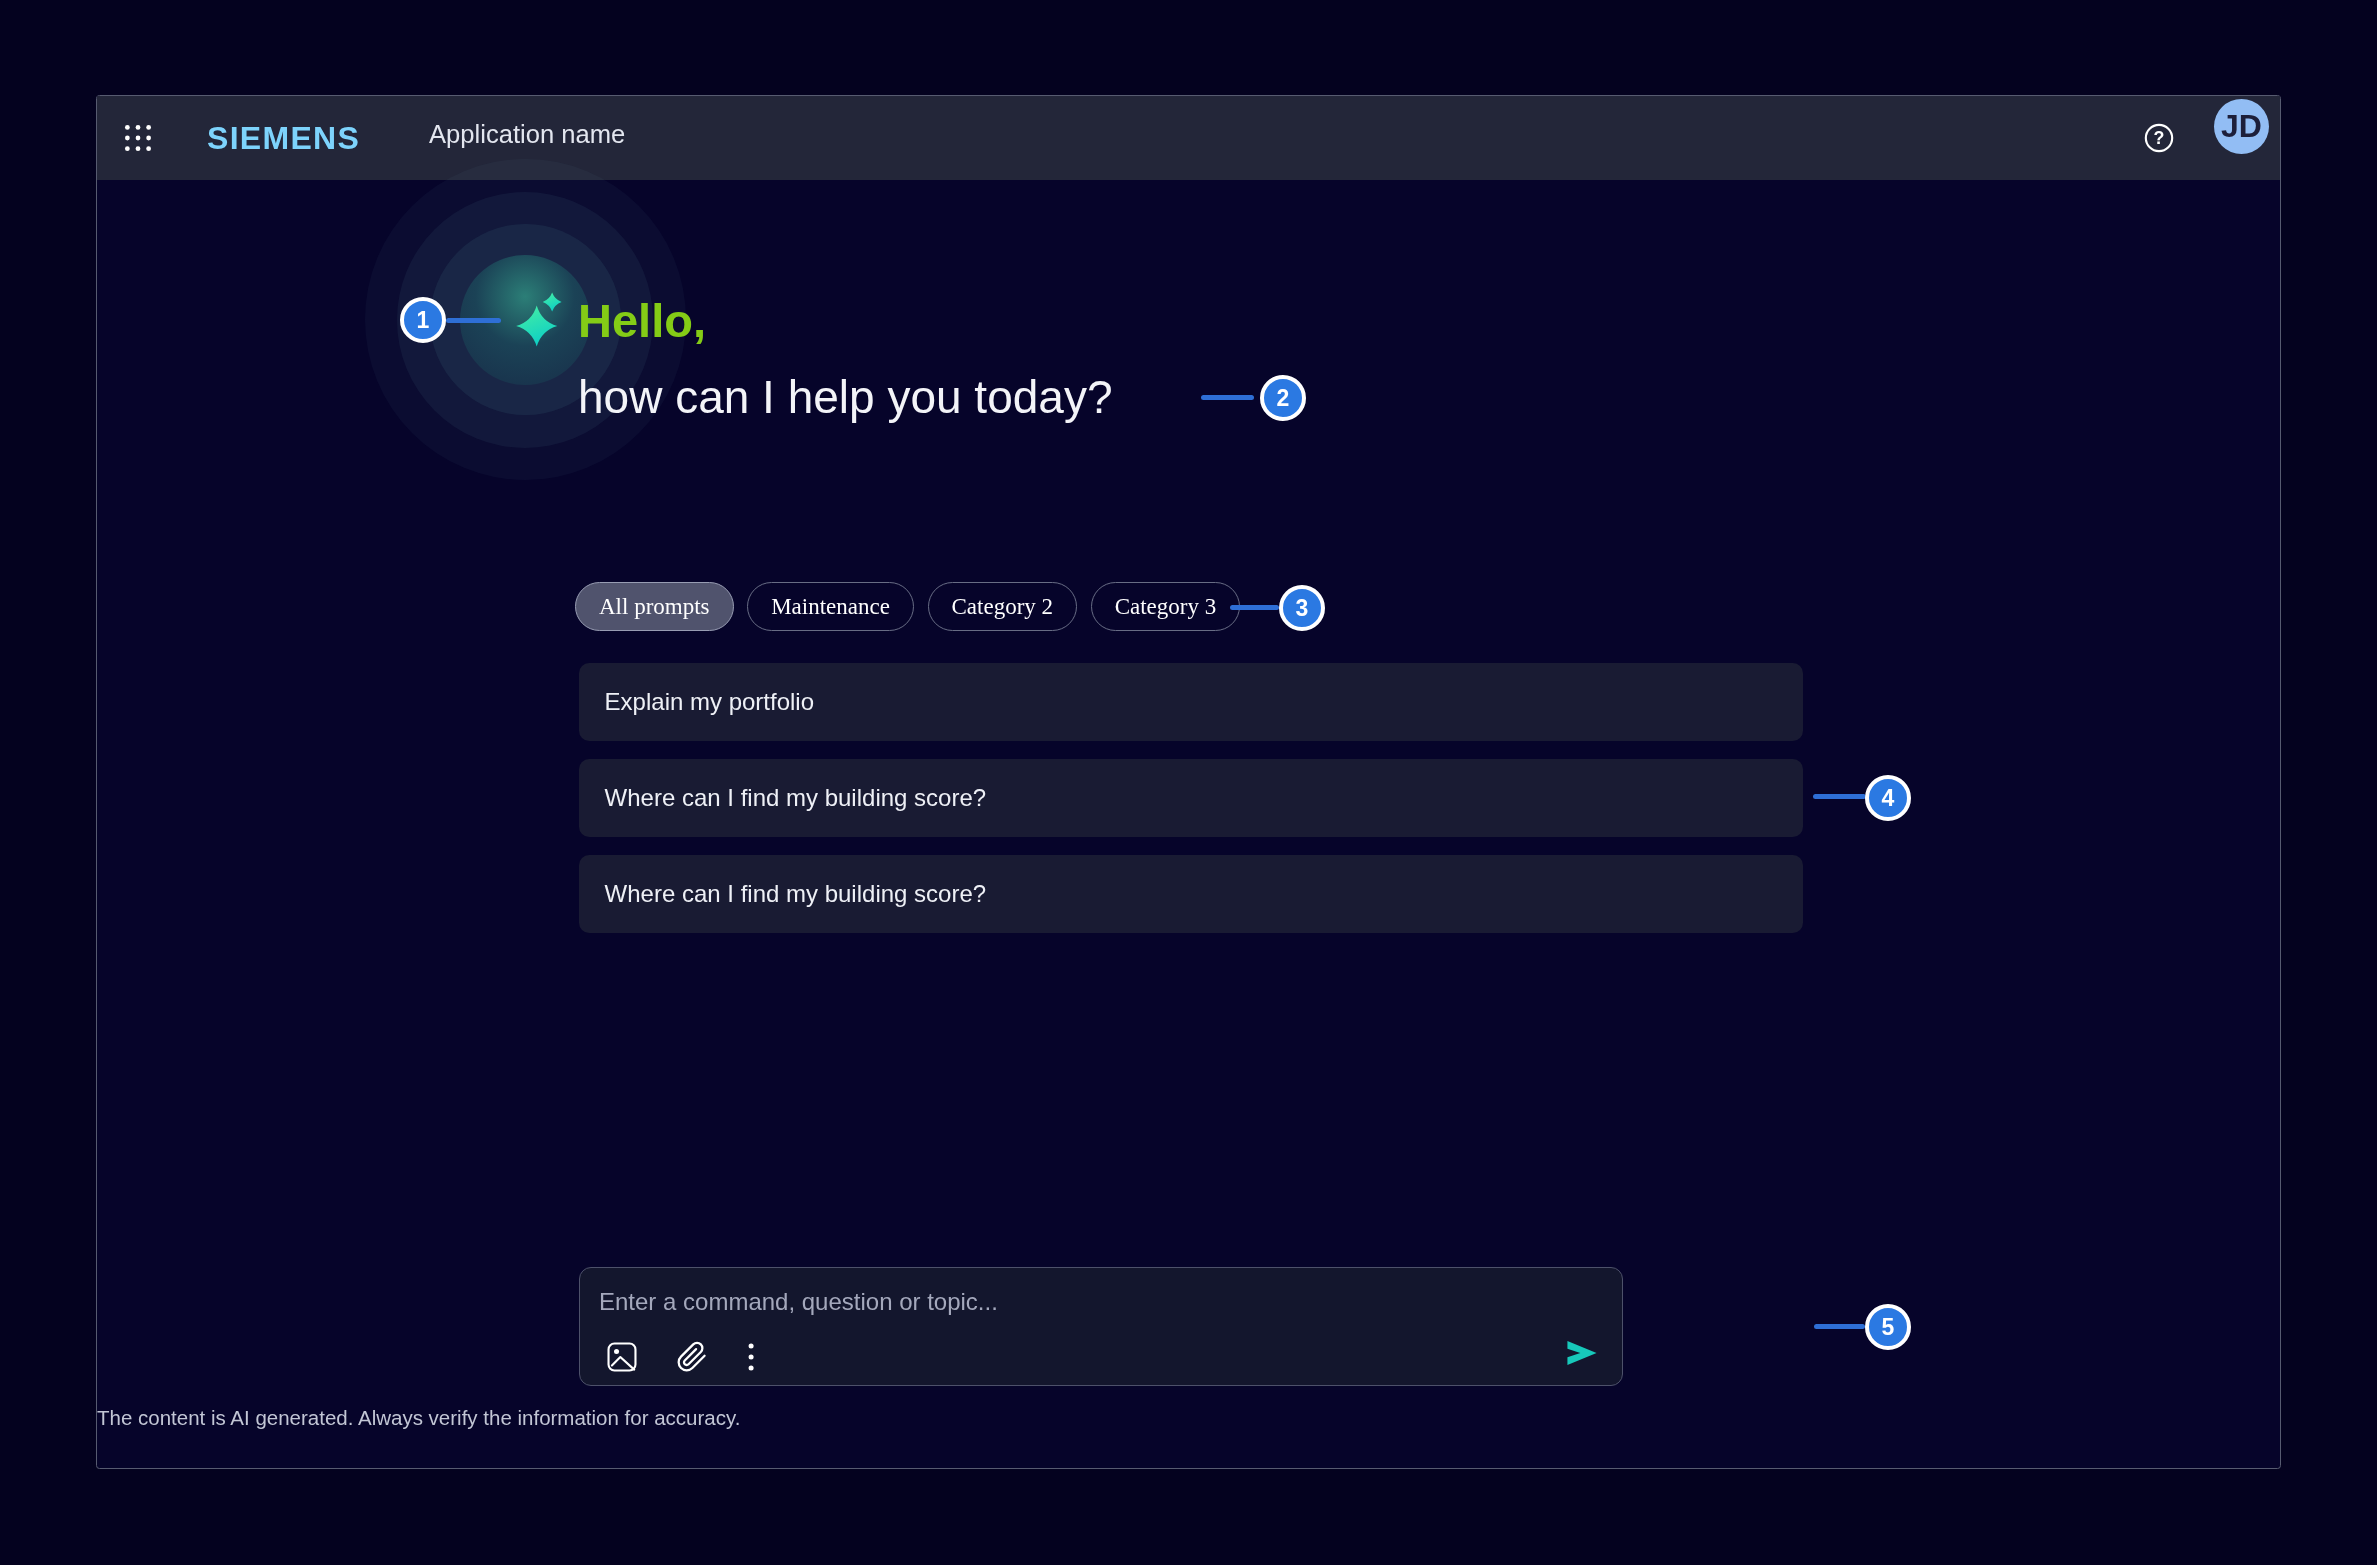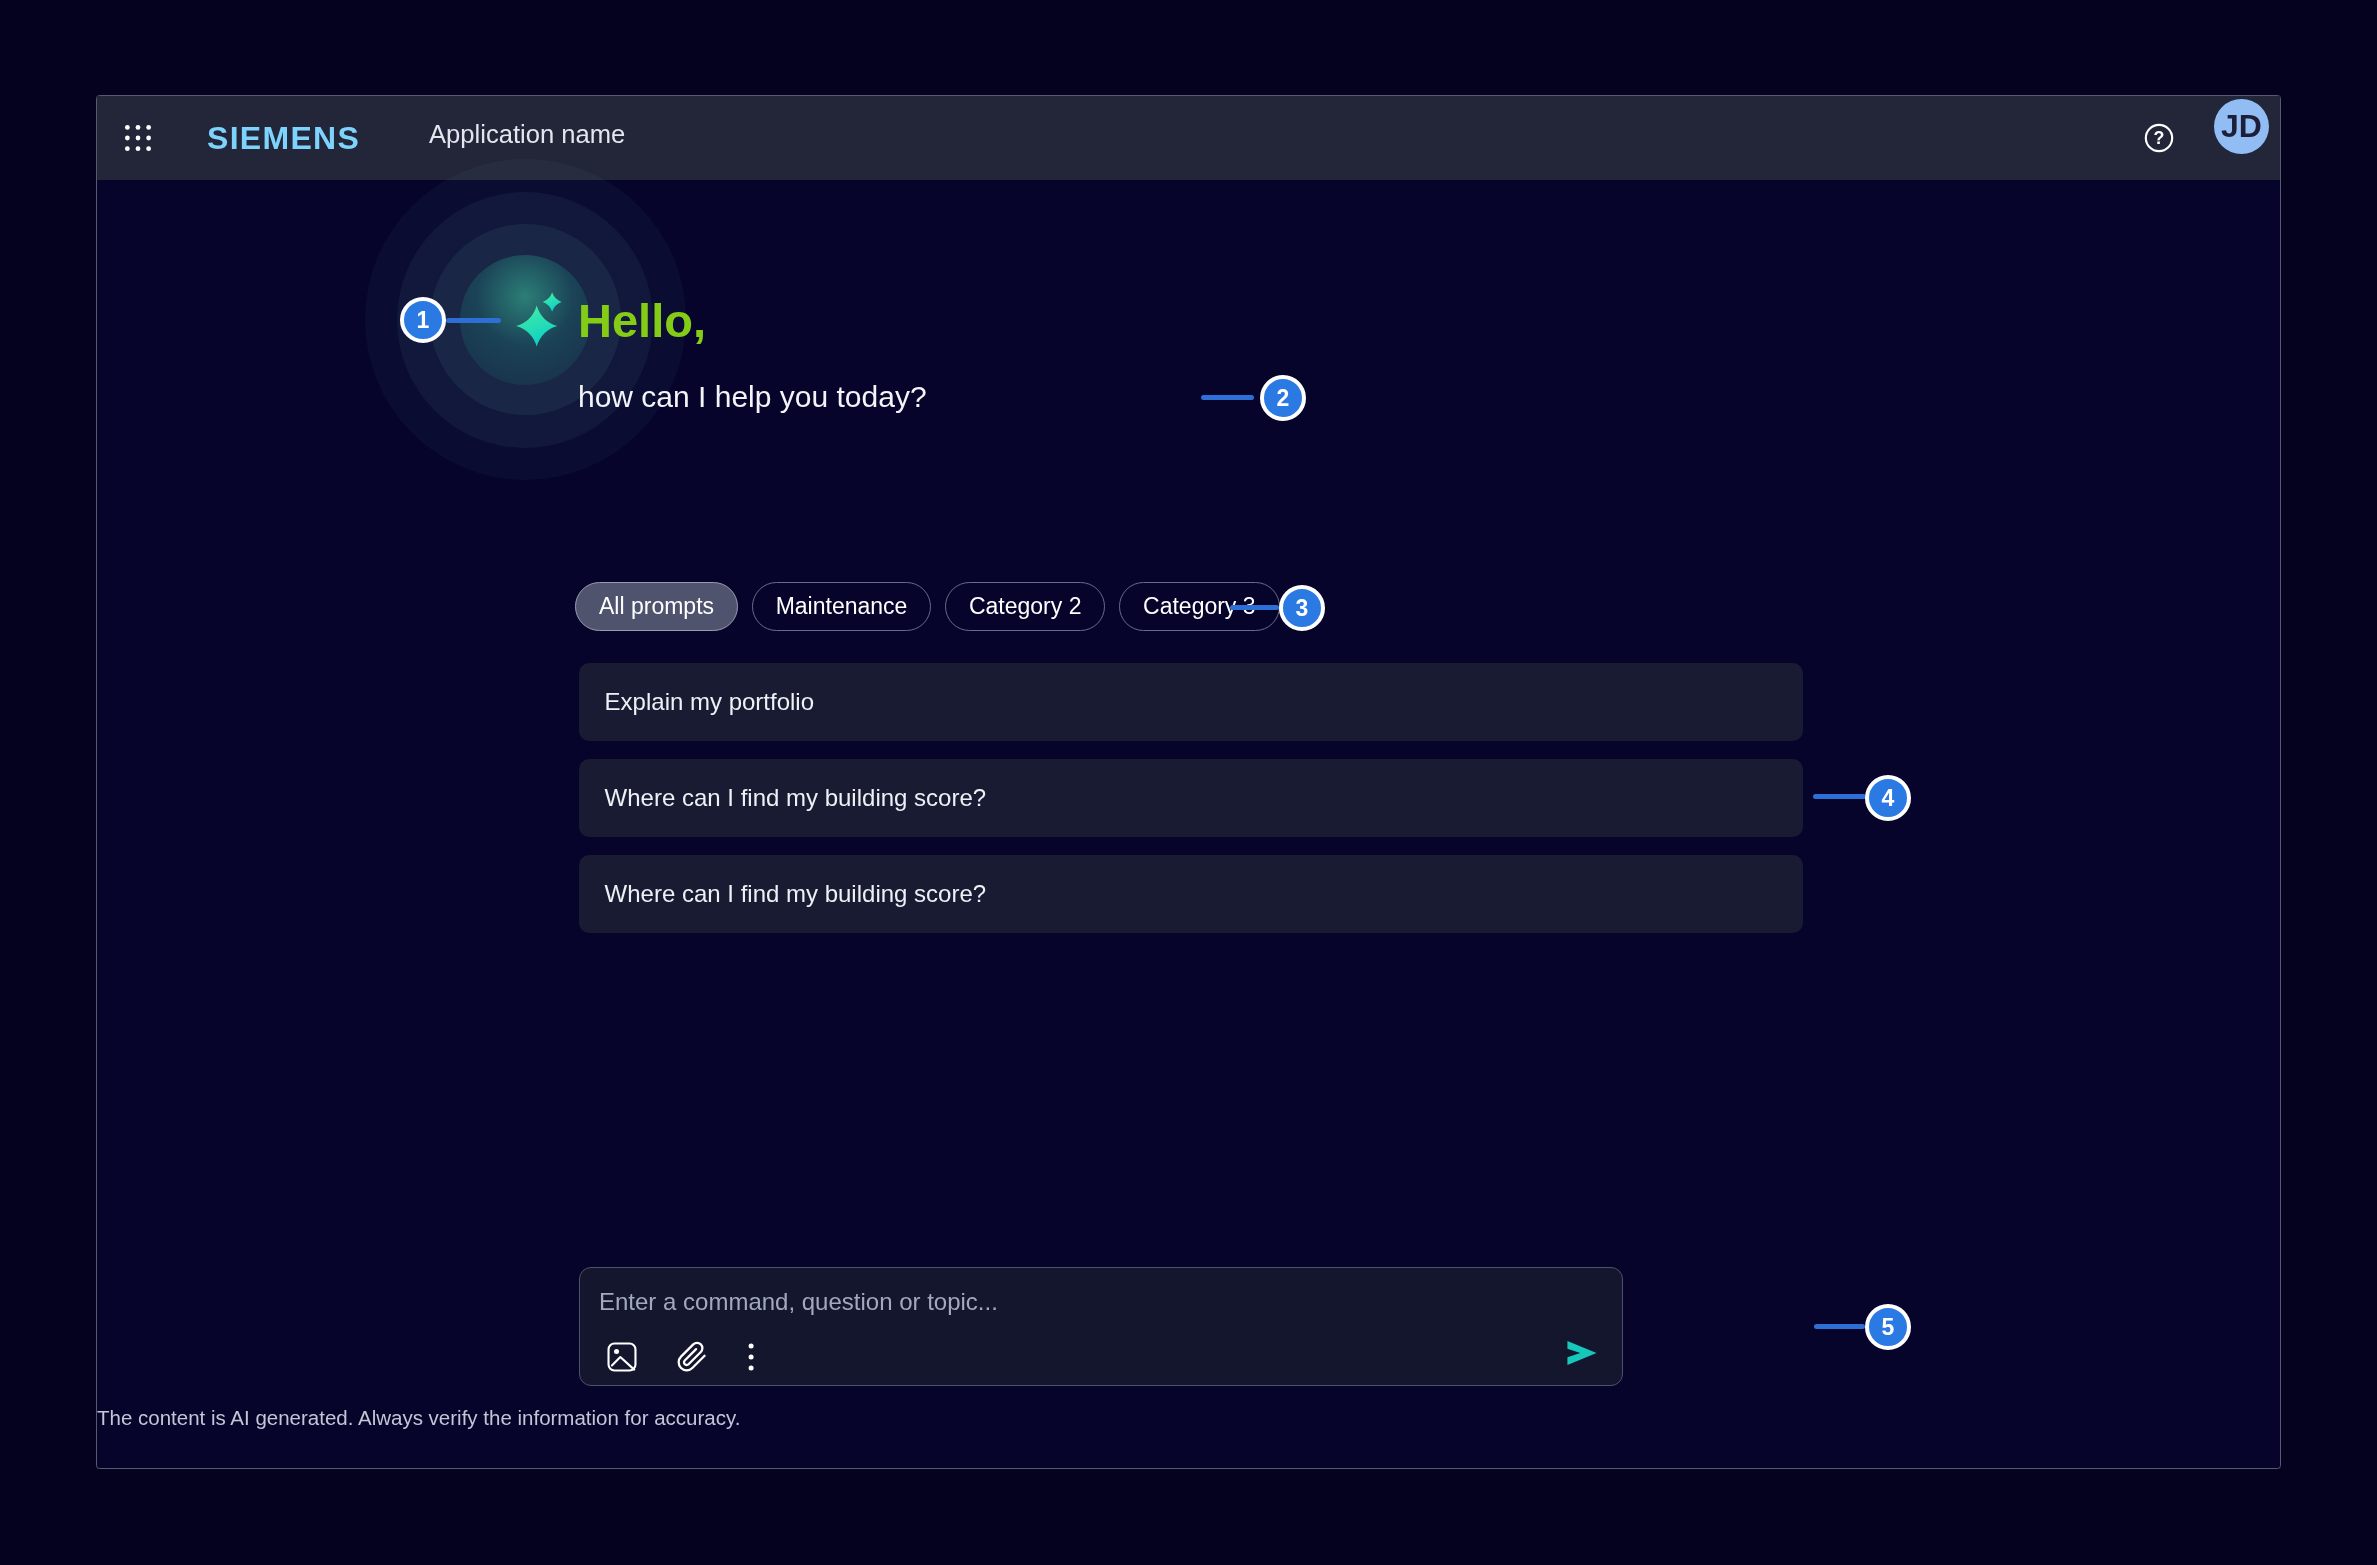--- a/index.html
+++ b/index.html
@@ -23,24 +23,24 @@
   
   .ring { position:absolute; border-radius:50%; }
   .ring1 { left:268px; top:63px;  width:321px; height:321px; background:rgba(104,164,190,0.055); }
   .ring2 { left:300px; top:96px; width:256px; height:256px; background:rgba(104,174,190,0.075); }
   .ring3 { left:333px; top:128px; width:191px; height:191px; background:rgba(96,190,185,0.09); }
   .ring4 { left:363px; top:159px; width:130px; height:130px;
            background:radial-gradient(circle at 50% 32%, rgba(62,214,168,0.50) 0%, rgba(32,140,128,0.28) 45%, rgba(16,84,88,0.16) 100%); }
   .sparkle { position:absolute; left:414px; top:194px; width:60px; height:60px; }
 
   .hello    { position:absolute; left:481px; top:197px; font-size:47px; line-height:56px; font-weight:700; color:#84cc16;text-align:right; }
-  .subtitle { position:absolute; left:481px; top:273px; font-size:30px; line-height:56px; font-weight:400; color:#f3f4f8; }
+  .subtitle { position:absolute; left:481px; top:273px; font-size:46px; line-height:56px; font-weight:400; color:#f3f4f8; }
 
   
-  .chip-row { position:absolute; left:478px; top:486px; display:flex; gap:13.6px; }
+  .chip-row { position:absolute; left:478px; top:486px; display:flex; gap:13.6px;font-family:Liberation Serif, serif; }
   .chip { height:49px; padding:0 23px; border-radius:25px; border:1.7px solid #686d85;
           background:transparent; color:#ffffff; font-size:23px; font-family:inherit;
           display:flex; align-items:center; cursor:pointer; white-space:nowrap; }
   .chip.selected { background:#50536d; border-color:#989db3; }
 
   
   .card { position:absolute; left:482px; width:1224px; height:78px; background:#191b33; border-radius:10.2px;
           display:flex; align-items:center; padding:0 25.6px; color:#eef0f6; font-size:24px; cursor:pointer;text-align:right; }
   .card1 { top:567px; } .card2 { top:663px; } .card3 { top:759px; }
 

